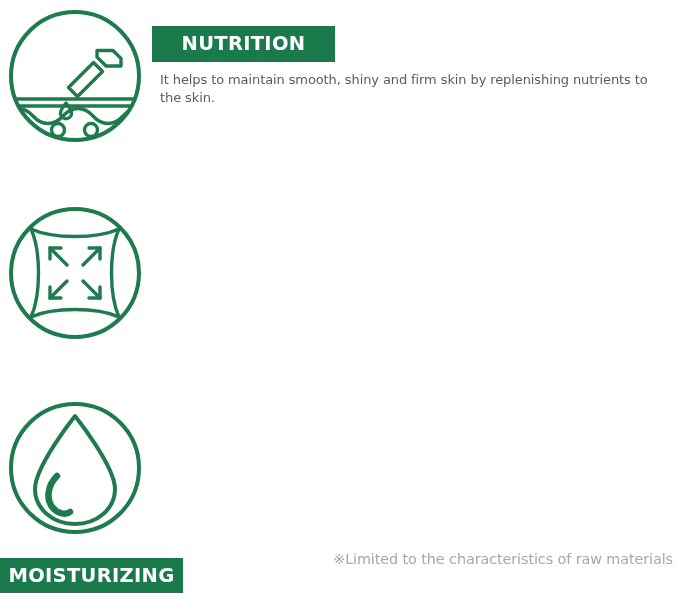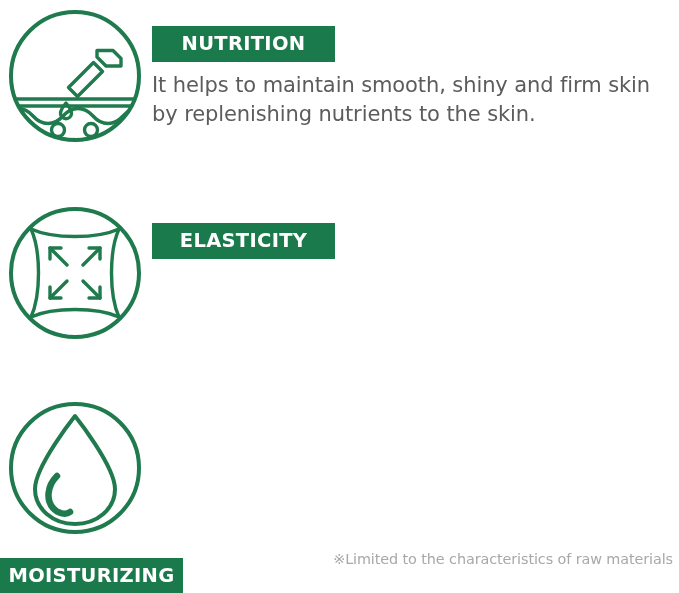--- a/index.html
+++ b/index.html
@@ -67,23 +67,23 @@
     font-size: 19.5px;
     font-weight: bold;
     letter-spacing: 0.3px;
     text-align: center;
     white-space: nowrap;
     margin: 0 0 9px 0;
   }
 
   
   .benefit-desc {
-    margin: 0;
+    margin: 8px;
     color: #5c5c5c;
-    font-size: 21px;
+    font-size: 13px;
     line-height: 1.36;
     font-weight: normal;
     max-width: 505px;
     letter-spacing: -0.1px;
   }
 
   
   .footnote {
     position: absolute;
     right: 6px;
@@ -157,21 +157,20 @@
 
           <line x1="62" y1="78" x2="45" y2="95"></line>
           <polyline points="45,84 45,95 56,95"></polyline>
 
           <line x1="78" y1="78" x2="95" y2="95"></line>
           <polyline points="84,95 95,95 95,84"></polyline>
         </g>
       </svg>
     </div>
     <div class="benefit-body">
-      <span class="title-badge">ELASTICITY</span>
     </div>
   </div>
 
   <div class="benefit-row" id="row-moisturizing">
     <div class="icon-wrap">
       <svg width="140" height="140" viewBox="0 0 140 140">
 
         <circle cx="70" cy="70" r="64" fill="none" stroke="#1f7a4d" stroke-width="4"></circle>
 
         <path d="M70 18

